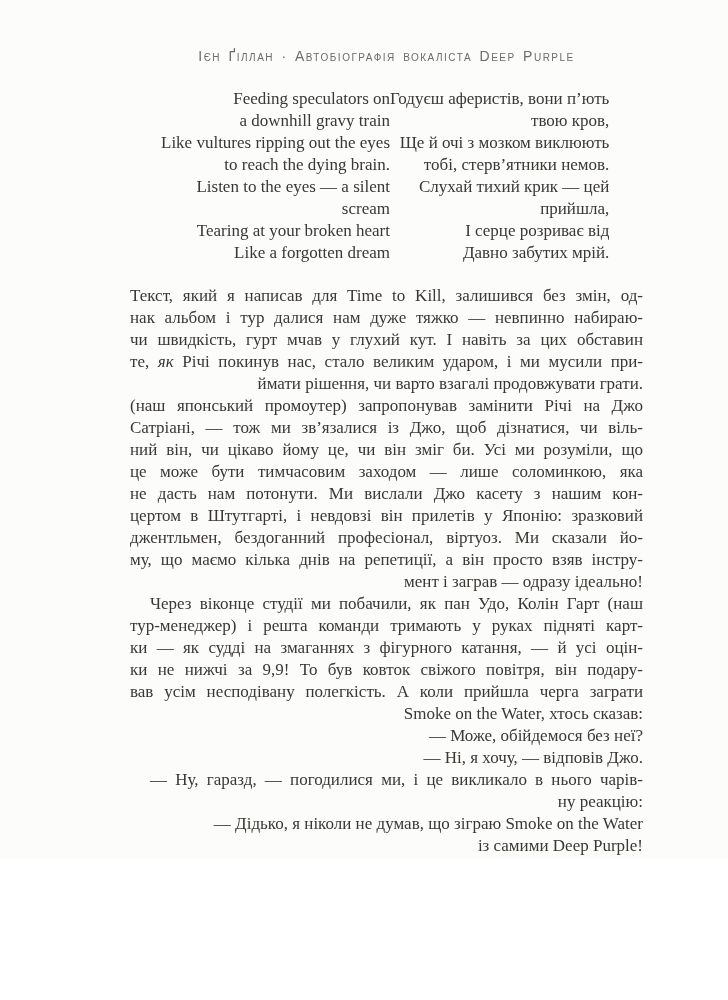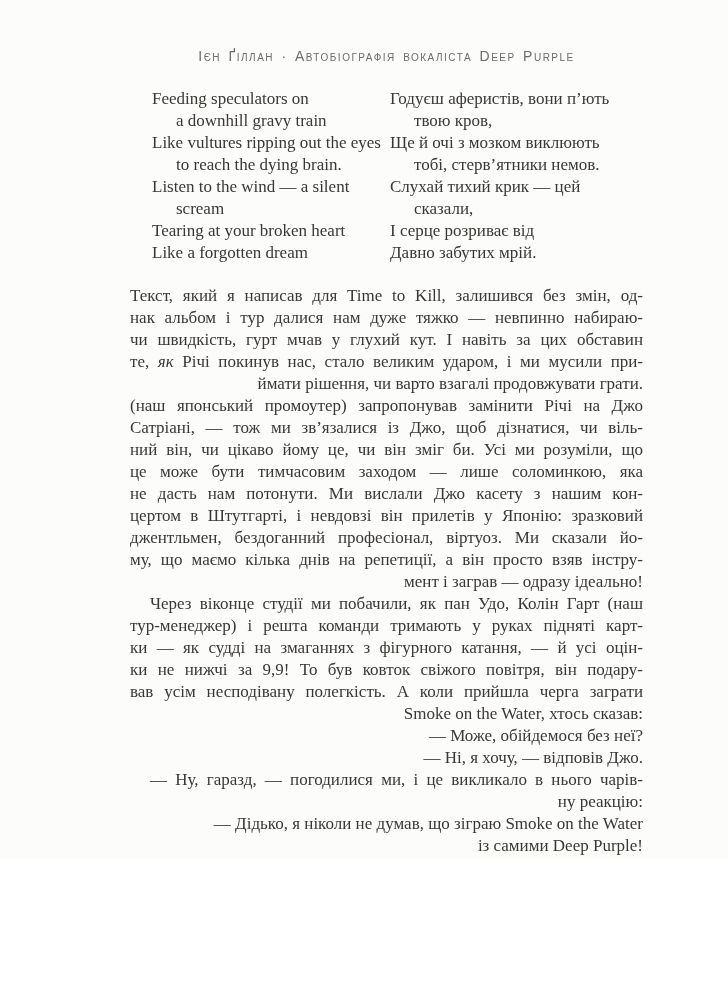--- a/index.html
+++ b/index.html
@@ -26,21 +26,21 @@
     color: #6e6b68;
   }
   .poem {
     position: absolute;
     top: 88px;
     left: 152px;
     display: flex;
   }
   .poem-col { font-size: 17px; line-height: 22px; }
   .poem-col.left  { width: 238px; }
-  .pline { white-space: nowrap; }
+  .pline { white-space: nowrap; text-align: right; }
   .pline.ind { padding-left: 24px; }
   .body-text {
     position: absolute;
     top: 285px;
     left: 130px;
     width: 513px;
     font-size: 17px;
     line-height: 22px;
   }
   .para { margin: 0; }
@@ -64,32 +64,32 @@
 
 <div class="page" style="background: rgb(252, 252, 250); color: rgb(58, 55, 52);">
   <div class="running-head" style="color: rgb(110, 107, 104);">Ієн Ґіллан · Автобіографія вокаліста Deep Purple</div>
 
   <div class="poem">
     <div class="poem-col left" id="poem-left">
         <div class="pline">Feeding speculators on</div>
         <div class="pline ind">a downhill gravy train</div>
         <div class="pline">Like vultures ripping out the eyes</div>
         <div class="pline ind">to reach the dying brain.</div>
-        <div class="pline">Listen to the wind — a silent</div>
+        <div class="pline">Listen to the eyes — a silent</div>
         <div class="pline ind">scream</div>
         <div class="pline">Tearing at your broken heart</div>
         <div class="pline">Like a forgotten dream</div>
       </div>
     <div class="poem-col right" id="poem-right">
         <div class="pline">Годуєш аферистів, вони п’ють</div>
         <div class="pline ind">твою кров,</div>
         <div class="pline">Ще й очі з мозком виклюють</div>
         <div class="pline ind">тобі, стерв’ятники немов.</div>
         <div class="pline">Слухай тихий крик — цей</div>
-        <div class="pline ind">сказали,</div>
+        <div class="pline ind">прийшла,</div>
         <div class="pline">І серце розриває від</div>
         <div class="pline">Давно забутих мрій.</div>
       </div>
   </div>
 
   <div class="body-text" id="body-text">
       <div class="para">
         <div class="line j">Текст, який я написав для Time to Kill, залишився без змін, од-</div>
         <div class="line j">нак альбом і тур далися нам дуже тяжко — невпинно набираю-</div>
         <div class="line j">чи швидкість, гурт мчав у глухий кут. І навіть за цих обставин</div>

